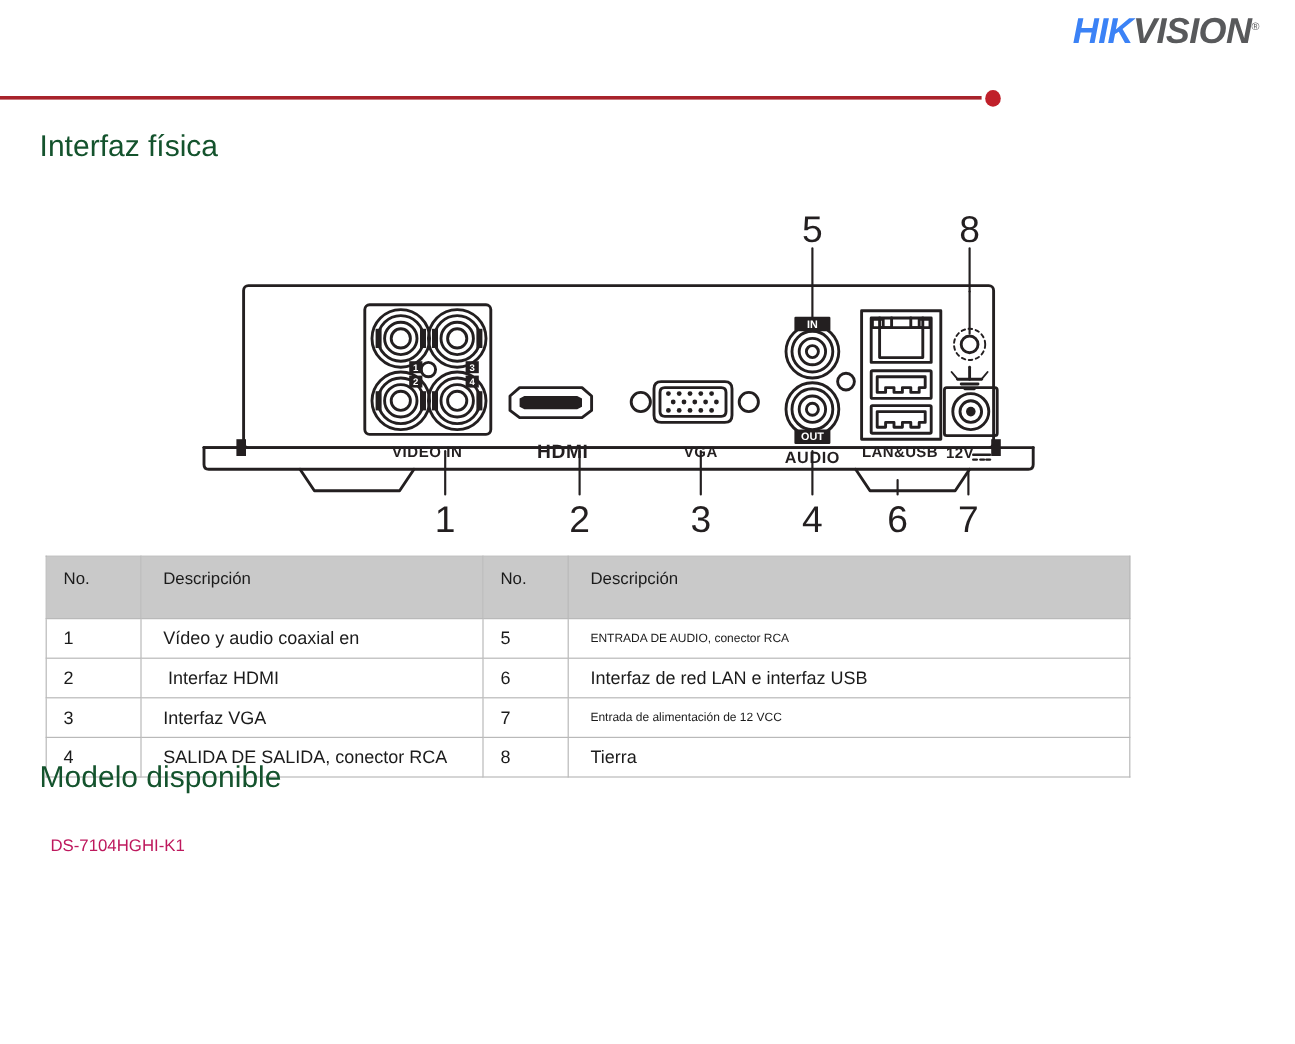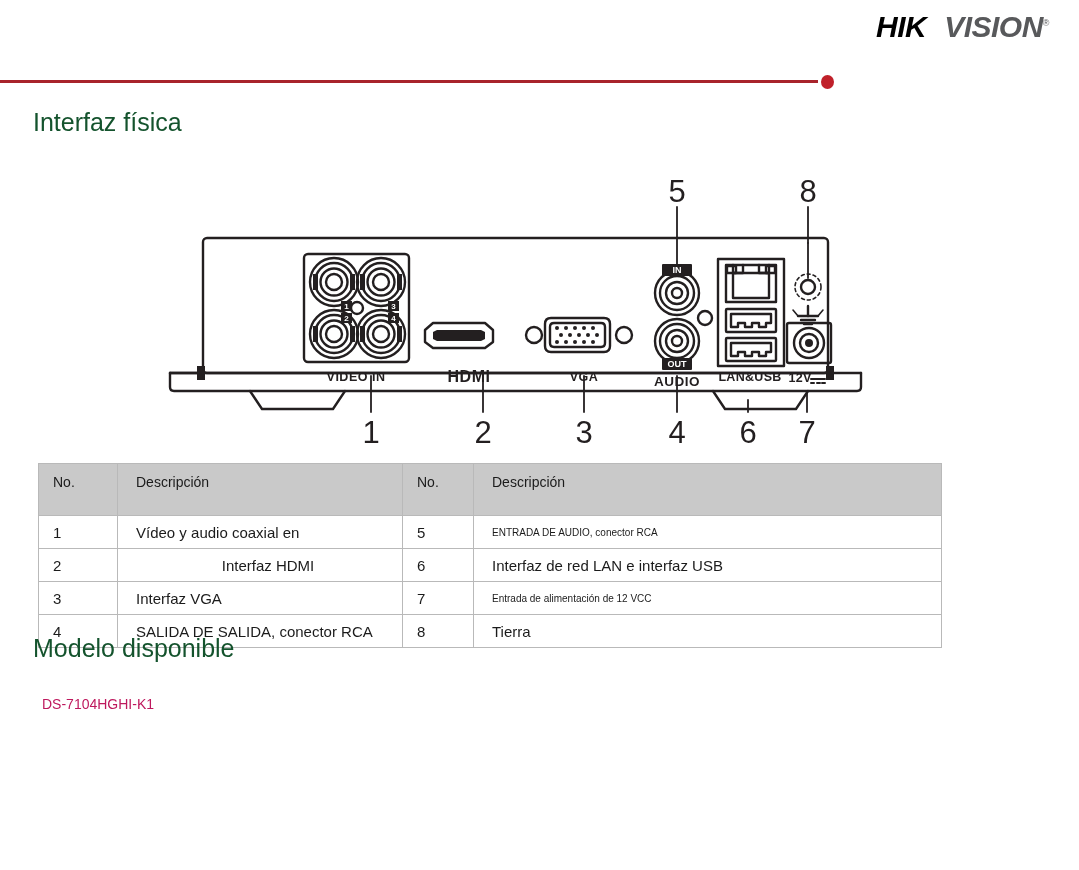--- a/index.html
+++ b/index.html
@@ -23,22 +23,22 @@
     top: 12px;
     right: 30px;
     font-family: "Liberation Sans", sans-serif;
     font-style: italic;
     font-weight: bold;
     font-size: 30px;
     letter-spacing: -0.5px;
     white-space: nowrap;
     line-height: 1;
   }
-  .brand .hik { color: #000000; }
-  .brand .vision { color: #58595b; margin-left: 18px; }
+  .brand .hik { color: #3b82f6; }
+  .brand .vision { color: #58595b; }
   .brand .reg {
     color: #58595b;
     font-size: 9px;
     font-style: normal;
     vertical-align: super;
     font-weight: normal;
   }
 
   
   .rule-wrap {
@@ -123,21 +123,21 @@
   .spec-table thead th.h-desc { padding-left: 18px; }
   .spec-table tbody td {
     background: #ffffff;
     height: 32px;
     padding: 0 6px 0 14px;
     font-size: 15px;
   }
   .spec-table tbody td.c-no { padding-left: 14px; }
   .spec-table tbody td.c-desc { padding-left: 18px; }
   .spec-table tbody td.small { font-size: 10px; }
-  .spec-table tbody td.indent { padding-left: 22px; text-align: center; }
+  .spec-table tbody td.indent { padding-left: 22px; }
 
   .col-no1   { width: 79px; }
   .col-desc1 { width: 285px; }
   .col-no2   { width: 71px; }
   .col-desc2 { width: 468px; }
 </style>
 </head>
 <body>
 
 <div class="brand">

